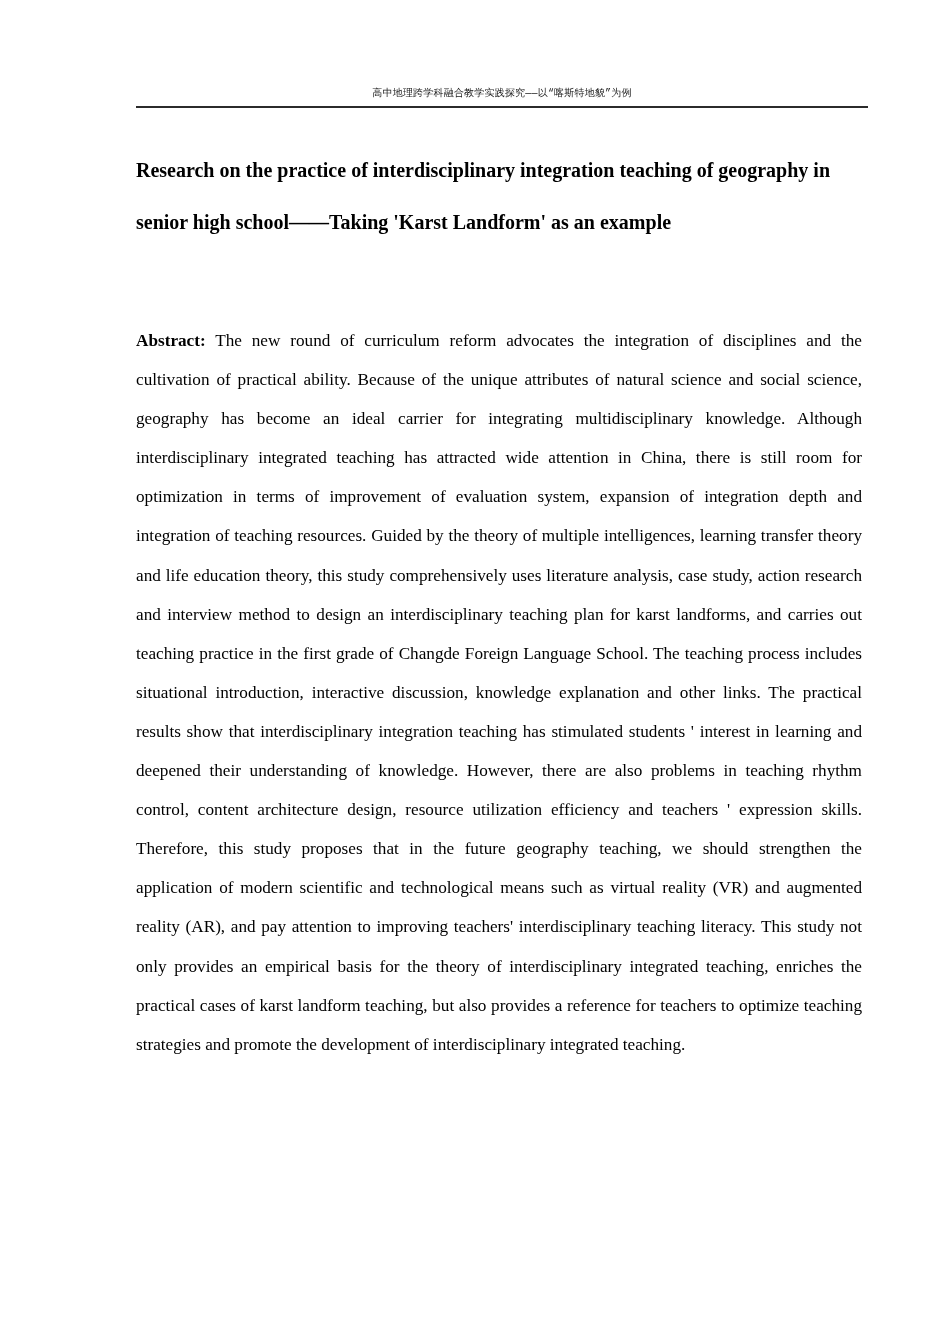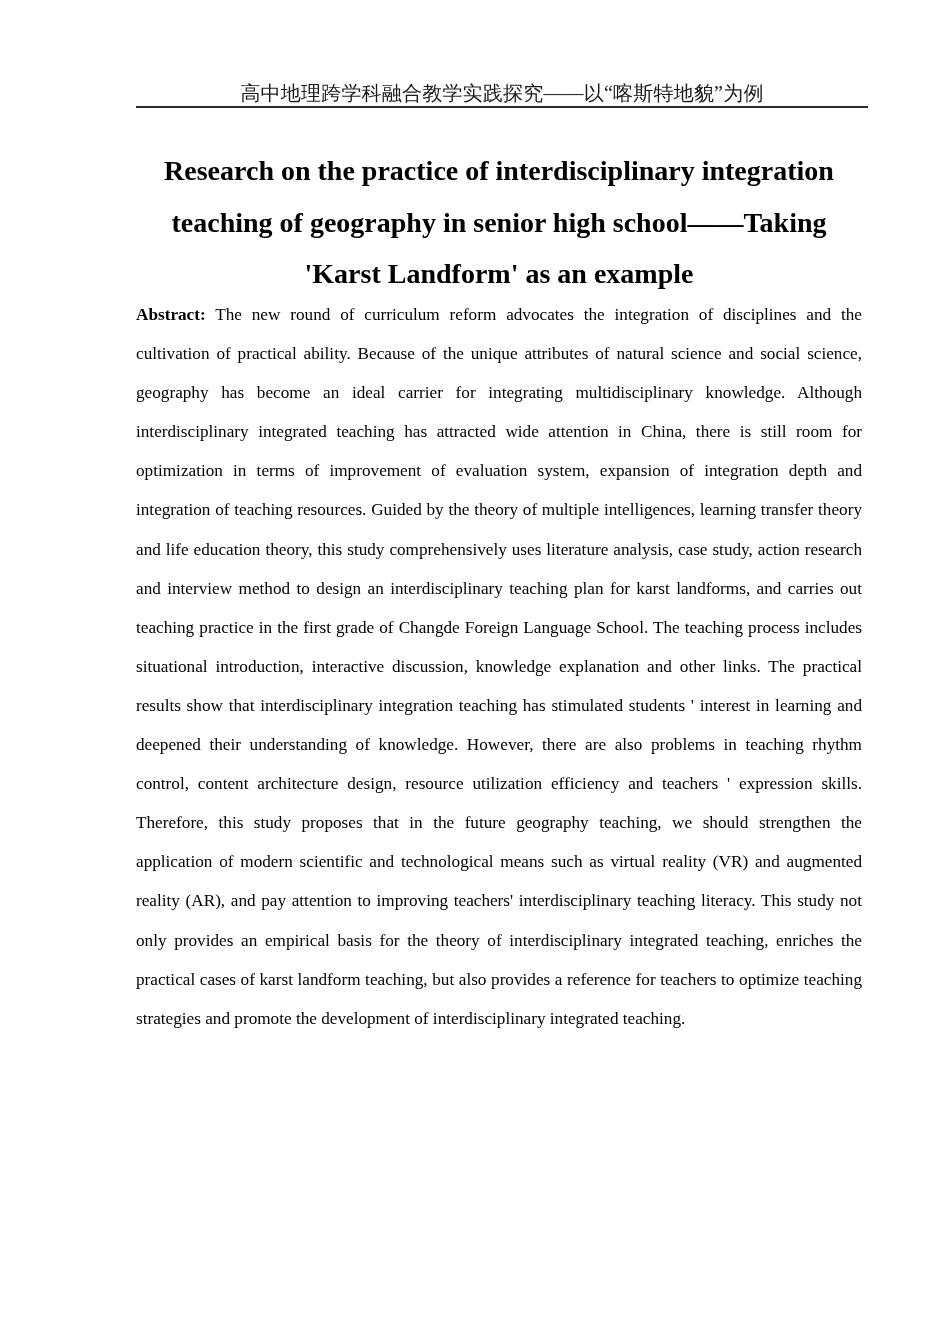--- a/index.html
+++ b/index.html
@@ -24,22 +24,22 @@
   }
 
   
   .header-zone {
     position: absolute;
     left: 136px;
     top: 84px;
     width: 732px;
   }
   .header-text {
-    font-family: Liberation Serif, serif;
-    font-size: 20px;
+    font-family: Liberation Mono, monospace;
+    font-size: 10px;
     line-height: 19px;
     text-align: center;
     letter-spacing: 0.2px;
     color: #1a1a1a;
     white-space: nowrap;
   }
   .header-rule {
     margin-top: 3px;
     width: 732px;
     height: 0;
@@ -49,32 +49,32 @@
   
   .title-zone {
     position: absolute;
     left: 136px;
     top: 145px;
     width: 726px;
   }
   .doc-title {
     font-family: "Liberation Serif", "DejaVu Serif", serif;
     font-weight: bold;
-    font-size: 28px;
+    font-size: 20px;
     line-height: 51.5px;
-    text-align: center;
+    text-align: left;
     color: #000000;
     margin: 0;
   }
 
   
   .body-zone {
     position: absolute;
     left: 136px;
-    top: 295px;
+    top: 321px;
     width: 726px;
   }
   .para {
     font-family: "Liberation Serif", "DejaVu Serif", serif;
     font-size: 17.2px;
     line-height: 39.1px;
     text-align: justify;
     text-justify: inter-word;
     color: #000000;
     margin: 0;

